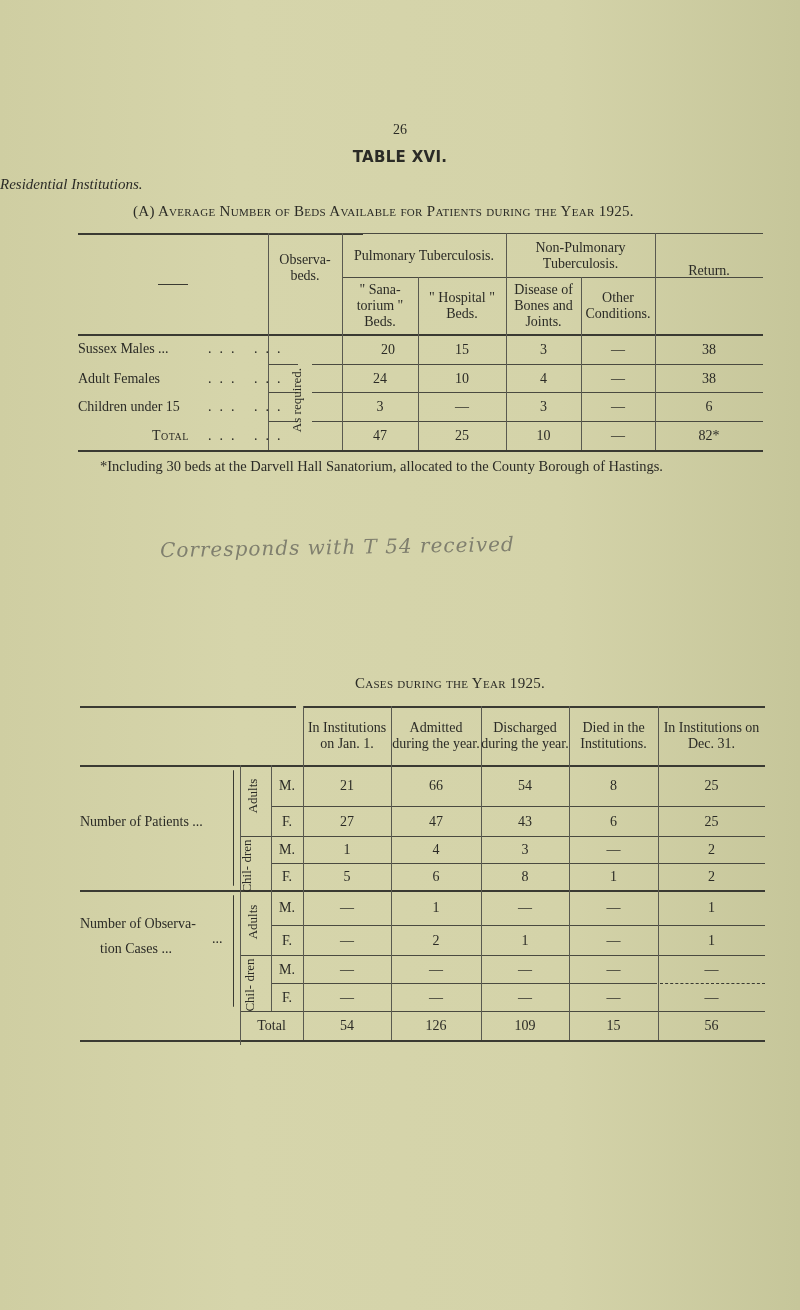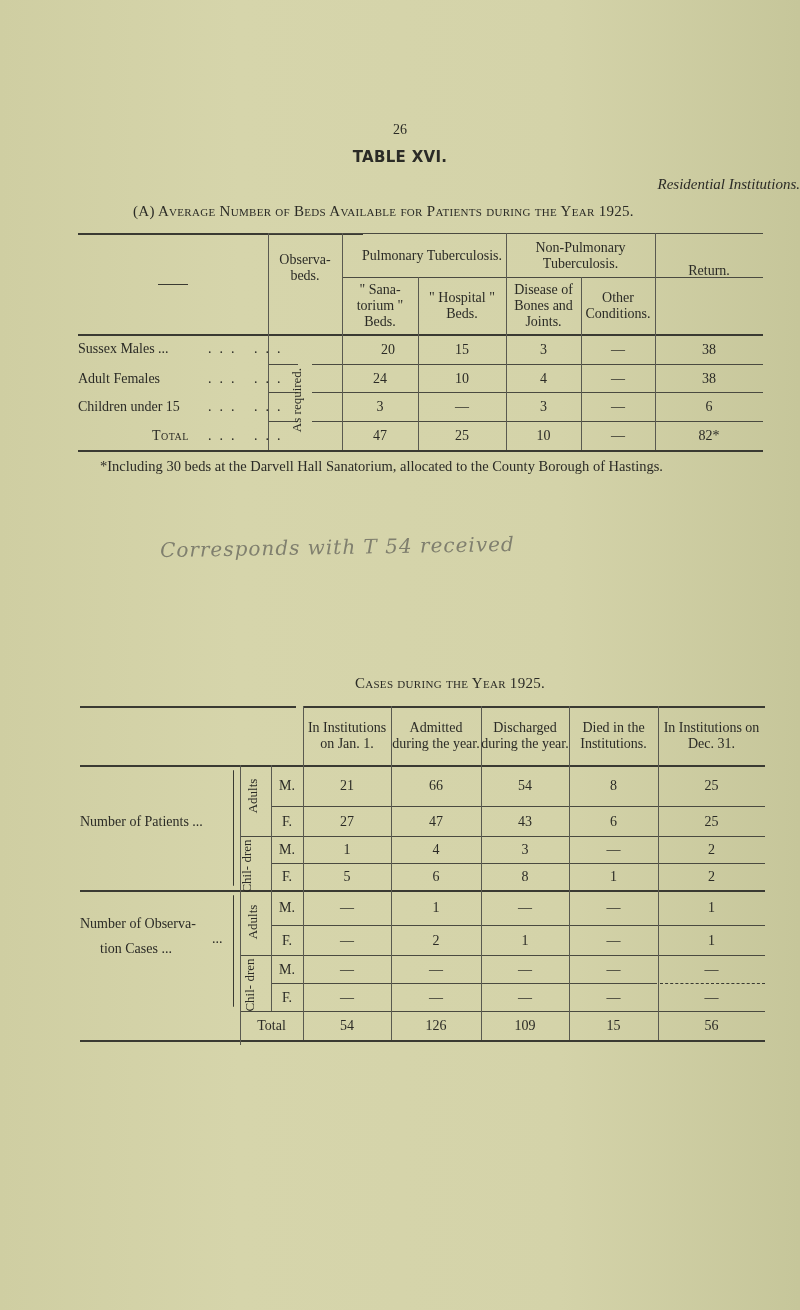--- a/index.html
+++ b/index.html
@@ -8,21 +8,21 @@
     background: #d3d2a6;
     background: linear-gradient(90deg, #cfcea2 0%, #d6d5ab 30%, #d4d3a9 70%, #c6c69a 100%);
     font-family: "Liberation Serif", "DejaVu Serif", serif;
     color: #2b2b26;
     position: relative;
     overflow: hidden;
   }
   .abs { position: absolute; }
   .page-num { top: 122px; left: 0; width: 800px; text-align: center; font-size: 14px; }
   .table-title { top: 148px; left: 0; width: 800px; text-align: center; font-family: "DejaVu Sans", sans-serif; font-weight: bold; font-size: 15px; letter-spacing: 0.3px; }
-  .subtitle { top: 176px; left: 0; width: 800px; text-align: right; font-style: italic; font-size: 15px; }
+  .subtitle { top: 176px; left: 0; width: 800px; text-align: left; font-style: italic; font-size: 15px; }
   .sec-title { font-size: 15px; font-variant: small-caps; letter-spacing: 0.3px; white-space: nowrap; }
   .secA-title { top: 203px; left: 133px; }
   .secB-title { top: 675px; left: 120px; width: 660px; text-align: center; line-height: 16px; }
 
   
   .hl { position: absolute; height: 0; border-top: 1px solid #4a4a40; }
   .hl.thick { border-top: 2px solid #3a3a32; }
   .vl { position: absolute; width: 0; border-left: 1px solid #5a5a50; }
   .cell { position: absolute; text-align: center; font-size: 14px; line-height: 16px; display: flex; align-items: center; justify-content: center; }
   .lbl { position: absolute; font-size: 14px; line-height: 16px; white-space: nowrap; }
@@ -66,21 +66,21 @@
   <div class="vl" style="left:342px; top:233px; height:217px;"></div>
   <div class="vl" style="left:418px; top:277px; height:173px;"></div>
   <div class="vl" style="left:506px; top:233px; height:217px;"></div>
   <div class="vl" style="left:581px; top:277px; height:173px;"></div>
   <div class="vl" style="left:655px; top:233px; height:217px;"></div>
 
   <div class="cell" style="left:78px; top:236px; width:190px; height:96px;">
       <span class="dash" style="width:30px;"></span>
     </div>
   <div class="cell" style="left:268px; top:236px; width:74px; height:64px; white-space:normal;">Observa- beds.</div>
-  <div class="cell" style="left:342px; top:236px; width:164px; height:40px;padding-left:8px;">Pulmonary Tuberculosis.</div>
+  <div class="cell" style="left:342px; top:236px; width:164px; height:40px;">Pulmonary Tuberculosis.</div>
   <div class="cell" style="left:342px; top:278px; width:76px; height:55px; white-space:normal;">" Sana- torium " Beds.</div>
   <div class="cell" style="left:418px; top:278px; width:88px; height:55px; white-space:normal;">" Hospital " Beds.</div>
   <div class="cell" style="left:506px; top:236px; width:149px; height:40px; white-space:normal;">Non-Pulmonary Tuberculosis.</div>
   <div class="cell" style="left:506px; top:278px; width:75px; height:55px; white-space:normal;">Disease of Bones and Joints.</div>
   <div class="cell" style="left:581px; top:278px; width:74px; height:55px; white-space:normal;">Other Conditions.</div>
   <div class="cell" style="left:655px; top:236px; width:108px; height:70px;">Return.</div>
 
   <div class="vert" style="left:265px; top:385px; width:80px; height:30px;">As required.</div>
 
   <div class="lbl" style="left:78px; top:341px;">Sussex Males ...</div>

